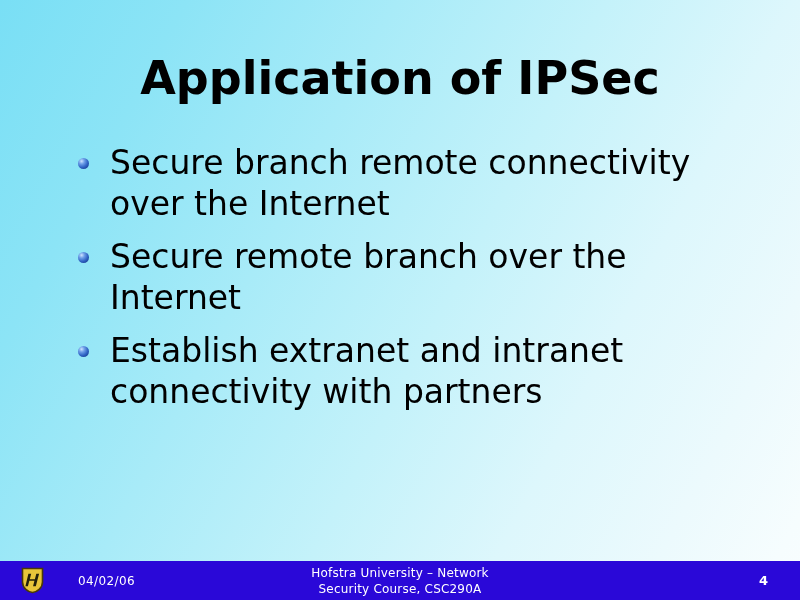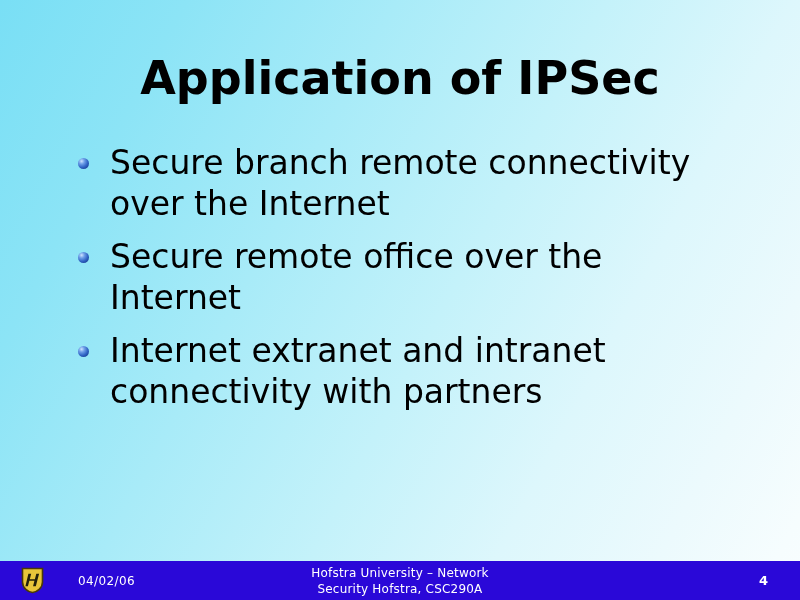--- a/index.html
+++ b/index.html
@@ -160,44 +160,44 @@
 
   <div id="body-area">
 
     <div class="bullet-row">
       <span class="bullet-marker"></span>
       <span class="bullet-text">Secure branch remote connectivity over the Internet</span>
     </div>
 
     <div class="bullet-row">
       <span class="bullet-marker"></span>
-      <span class="bullet-text">Secure remote office over the Internet</span>
+      <span class="bullet-text">Secure remote branch over the Internet</span>
     </div>
 
     <div class="bullet-row">
       <span class="bullet-marker"></span>
-      <span class="bullet-text">Internet extranet and intranet connectivity with partners</span>
+      <span class="bullet-text">Establish extranet and intranet connectivity with partners</span>
     </div>
 
 
   </div>
 
   <div id="footer">
 
     <div id="footer-logo">
       <svg width="23" height="27" viewBox="0 0 23 27" xmlns="http://www.w3.org/2000/svg">
         <path d="M1.5 1.5 H21.5 V15 C21.5 21 16 25 11.5 25.5 C7 25 1.5 21 1.5 15 Z" fill="#e8c53a" stroke="#4a3a06" stroke-width="1.6"></path>
         <path d="M6.5 6.5 L9.5 6.5 L8 12.5 L13.5 12.5 L15 6.5 L18 6.5 L14.5 20 L11.5 20 L13 14 L7.5 14 L6 20 L3.3 20 Z" fill="#23200a" transform="translate(0.6,0) scale(0.93) translate(0.8,0.8)"></path>
       </svg>
     </div>
 
     <div id="footer-date">04/02/06</div>
 
     <div id="footer-center">
       <span>Hofstra University – Network</span>
-      <span>Security Hofstra, CSC290A</span>
+      <span>Security Course, CSC290A</span>
     </div>
 
     <div id="footer-page">4</div>
 
   </div>
 
 </div>
 
 </body></html>

